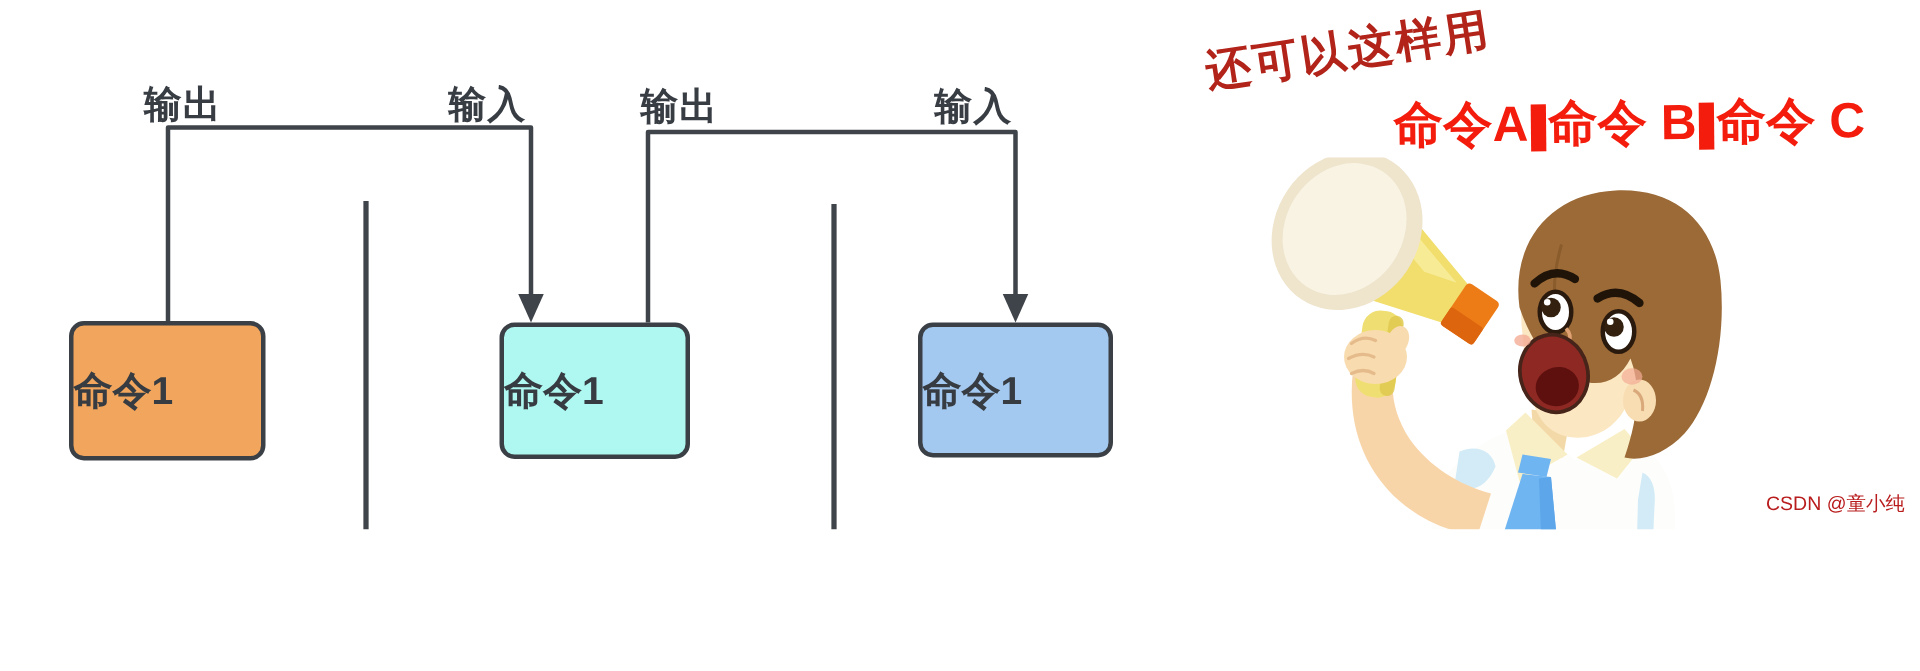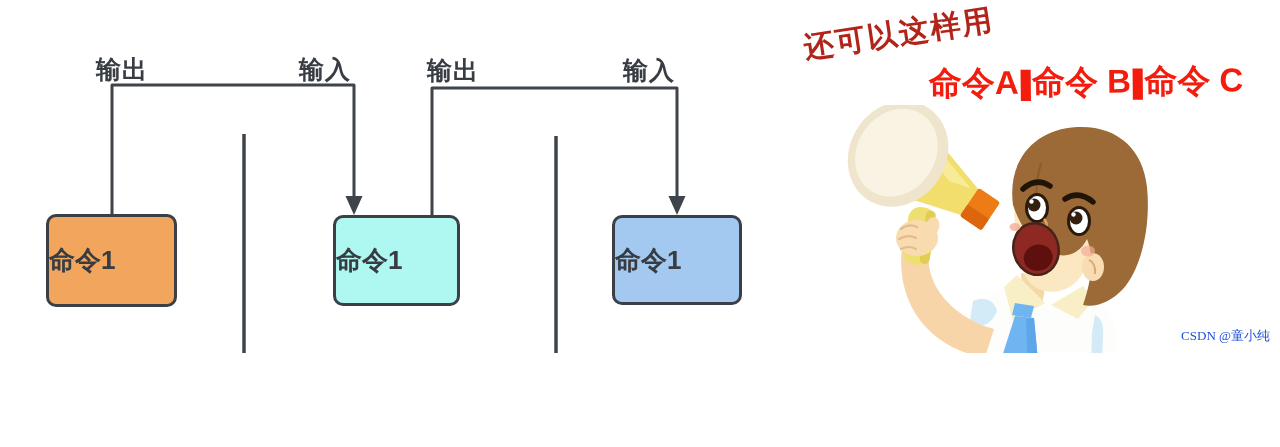--- a/index.html
+++ b/index.html
@@ -29,21 +29,21 @@
   .pipe-line{
     position:absolute;left:929px;top:60px;font-size:33px;font-weight:bold;
     color:#f41d0d;white-space:nowrap;transform:rotate(-0.6deg);
   }
   .pipe-glyph{
     display:inline-block;transform:scaleX(2.4);margin:0 2px;
     font-weight:bold;
   }
   .illustration{position:absolute;left:845px;top:105px;}
   .watermark{
-    position:absolute;right:10px;bottom:8px;font-size:13px;color:#1d4ed8;font-family:Liberation Serif, serif;
+    position:absolute;right:10px;bottom:8px;font-size:13px;color:#b91c1c;
   }
 </style>
 </head>
 <body>
 
 <div class="stage">
 
   <svg class="connectors" width="1280" height="447" viewBox="0 0 1280 447">
     <g fill="none" stroke="#3f444a" stroke-width="3" stroke-linejoin="round">
       <path d="M112,214 L112,85 L354,85 L354,198"></path>

